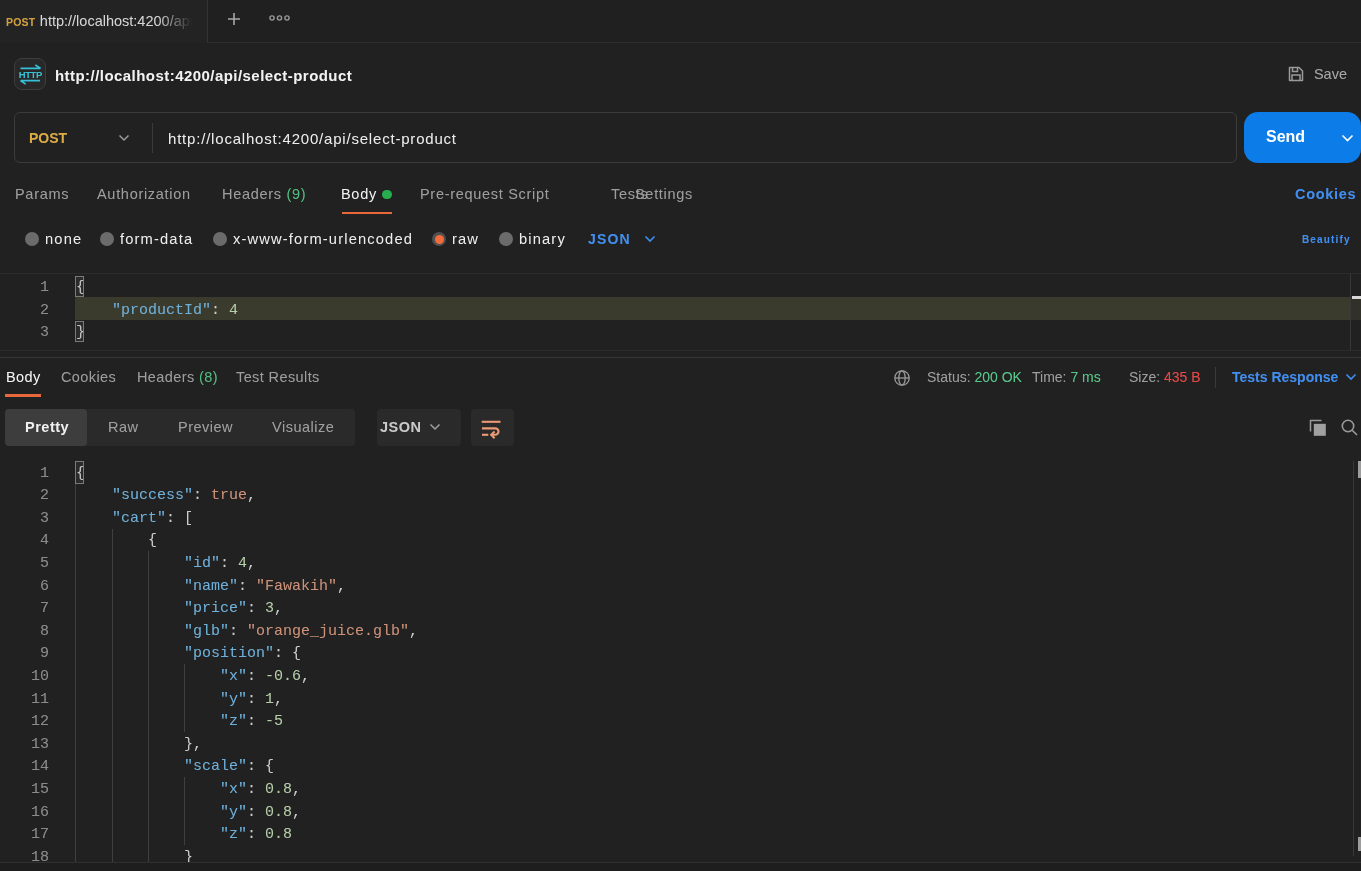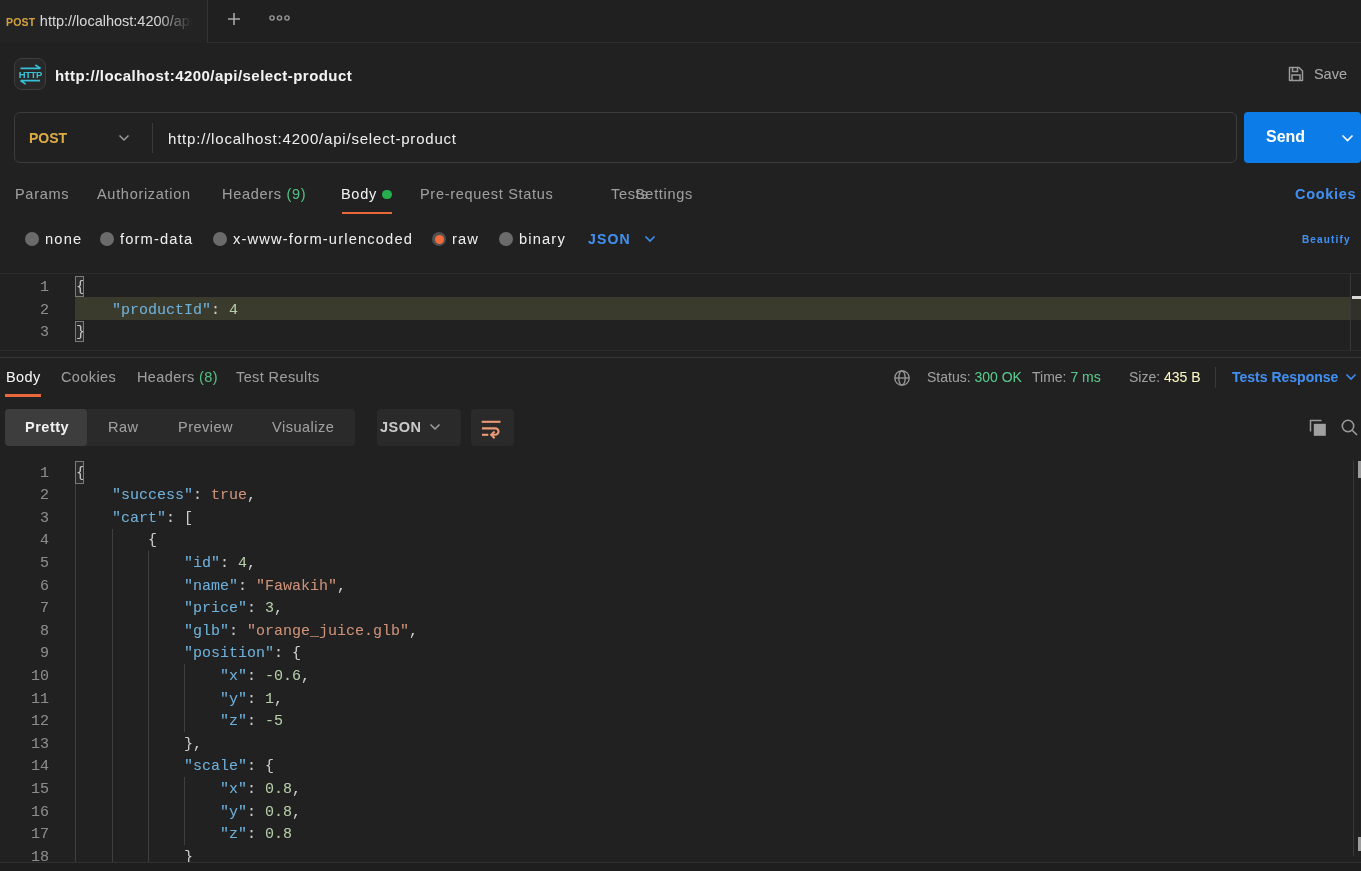--- a/index.html
+++ b/index.html
@@ -28,21 +28,21 @@
   border:1px solid #3d3d3d; border-radius:8px; }
 #title { position:absolute; left:55px; top:75px; font-size:15px; font-weight:bold; color:#f2f2f2; letter-spacing:.45px; }
 #saverow { position:absolute; right:14px; top:74px; }
 
 #urlbox { position:absolute; left:14px; top:112px; width:1223px; height:51px;
   border:1px solid #3b3b3b; border-radius:6px; }
 #postlbl { position:absolute; left:29px; top:138px; color:#dcab42; font-weight:bold; font-size:14px; }
 #urlsep { position:absolute; left:152px; top:123px; width:1px; height:30px; background:#3a3a3a; }
 #urltext { position:absolute; left:168px; top:138px; font-size:15px; color:#ececec; letter-spacing:.8px; }
 #sendbtn { position:absolute; left:1244px; top:112px; width:117px; height:51px; background:#0b7ce8;
-  border-radius:4px;text-decoration:underline; }
+  border-radius:14px;text-decoration:underline; }
 #sendbtn .lbl { position:absolute; left:22px; top:25px; transform:translateY(-50%);
   color:#fff; font-weight:bold; font-size:16px; }
 
 .rtab { position:absolute; top:194px; transform:translateY(-50%); font-size:14.5px; color:#9d9d9d; white-space:nowrap; letter-spacing:.7px; }
 #bodyul { position:absolute; left:341.5px; top:211.5px; width:50px; height:2.8px; background:#e8683c; }
 #bodydot { position:absolute; left:382px; top:189.5px; width:9.5px; height:9.5px; border-radius:50%; background:#27ae4f; }
 
 .radio { position:absolute; top:239px; transform:translateY(-50%); width:14px; height:14px;
   border-radius:50%; background:#6b6b6b; }
 .rlbl { position:absolute; top:239px; transform:translateY(-50%); font-size:14.7px; color:#ededed; white-space:nowrap; letter-spacing:1.15px; }
@@ -136,21 +136,21 @@
     <path d="M1.5 1.5 L6.5 6.5 L11.5 1.5" stroke="#fff" stroke-width="1.6" fill="none"></path>
   </svg>
 </div>
 
 <div class="rtab" style="left:15px">Params</div>
 <div class="rtab" style="left:97px">Authorization</div>
 <div class="rtab" style="left:222px">Headers <span class="green">(9)</span></div>
 <div class="rtab" style="left:341px;color:#f0f0f0">Body</div>
 <div id="bodydot"></div>
 <div id="bodyul"></div>
-<div class="rtab" style="left:420px">Pre-request Status</div>
+<div class="rtab" style="left:420px">Pre-request Script</div>
 <div class="rtab" style="left:611px">Tests</div>
 <div class="rtab" style="left:635px">Settings</div>
 <div class="rtab blue" style="left:1295px">Cookies</div>
 
 <div class="radio" style="left:25px"></div>
 <div class="rlbl" style="left:45px">none</div>
 <div class="radio" style="left:100px"></div>
 <div class="rlbl" style="left:120px">form-data</div>
 <div class="radio" style="left:213px"></div>
 <div class="rlbl" style="left:233px">x-www-form-urlencoded</div>
@@ -185,23 +185,23 @@
 <div class="rsptab" style="left:6px;color:#f5f5f5">Body</div>
 <div id="rbodyul"></div>
 <div class="rsptab grey" style="left:61px">Cookies</div>
 <div class="rsptab grey" style="left:137px">Headers <span class="green">(8)</span></div>
 <div class="rsptab grey" style="left:236px">Test Results</div>
 <svg class="abs" style="left:893px;top:369px" width="18" height="18" viewBox="0 0 18 18">
   <circle cx="9" cy="9" r="7.2" stroke="#9a9a9a" stroke-width="1.3" fill="none"></circle>
   <ellipse cx="9" cy="9" rx="3.2" ry="7.2" stroke="#9a9a9a" stroke-width="1.3" fill="none"></ellipse>
   <path d="M1.8 9 H16.2" stroke="#9a9a9a" stroke-width="1.3"></path>
 </svg>
-<div class="stat grey" style="left:927px">Status: <span style="color:#55c989">300 OK</span></div>
+<div class="stat grey" style="left:927px">Status: <span style="color:#55c989">200 OK</span></div>
 <div class="stat grey" style="left:1032px">Time: <span style="color:#55c989">7 ms</span></div>
-<div class="stat grey" style="left:1129px">Size: <span style="color:#fef9c3">435 B</span></div>
+<div class="stat grey" style="left:1129px">Size: <span style="color:#ef4444">435 B</span></div>
 <div id="statsep"></div>
 <div class="stat blue" style="left:1232px">Tests Response</div>
 <svg class="abs" style="left:1345px;top:373px" width="12" height="8" viewBox="0 0 12 8">
   <path d="M1.5 1.5 L6 6 L10.5 1.5" stroke="#3f8ef3" stroke-width="1.6" fill="none"></path>
 </svg>
 
 <div id="segbox"></div>
 <div id="segactive"></div>
 <div class="seg" style="left:25px;color:#f0f0f0;font-weight:bold">Pretty</div>
 <div class="seg" style="left:108px">Raw</div>

